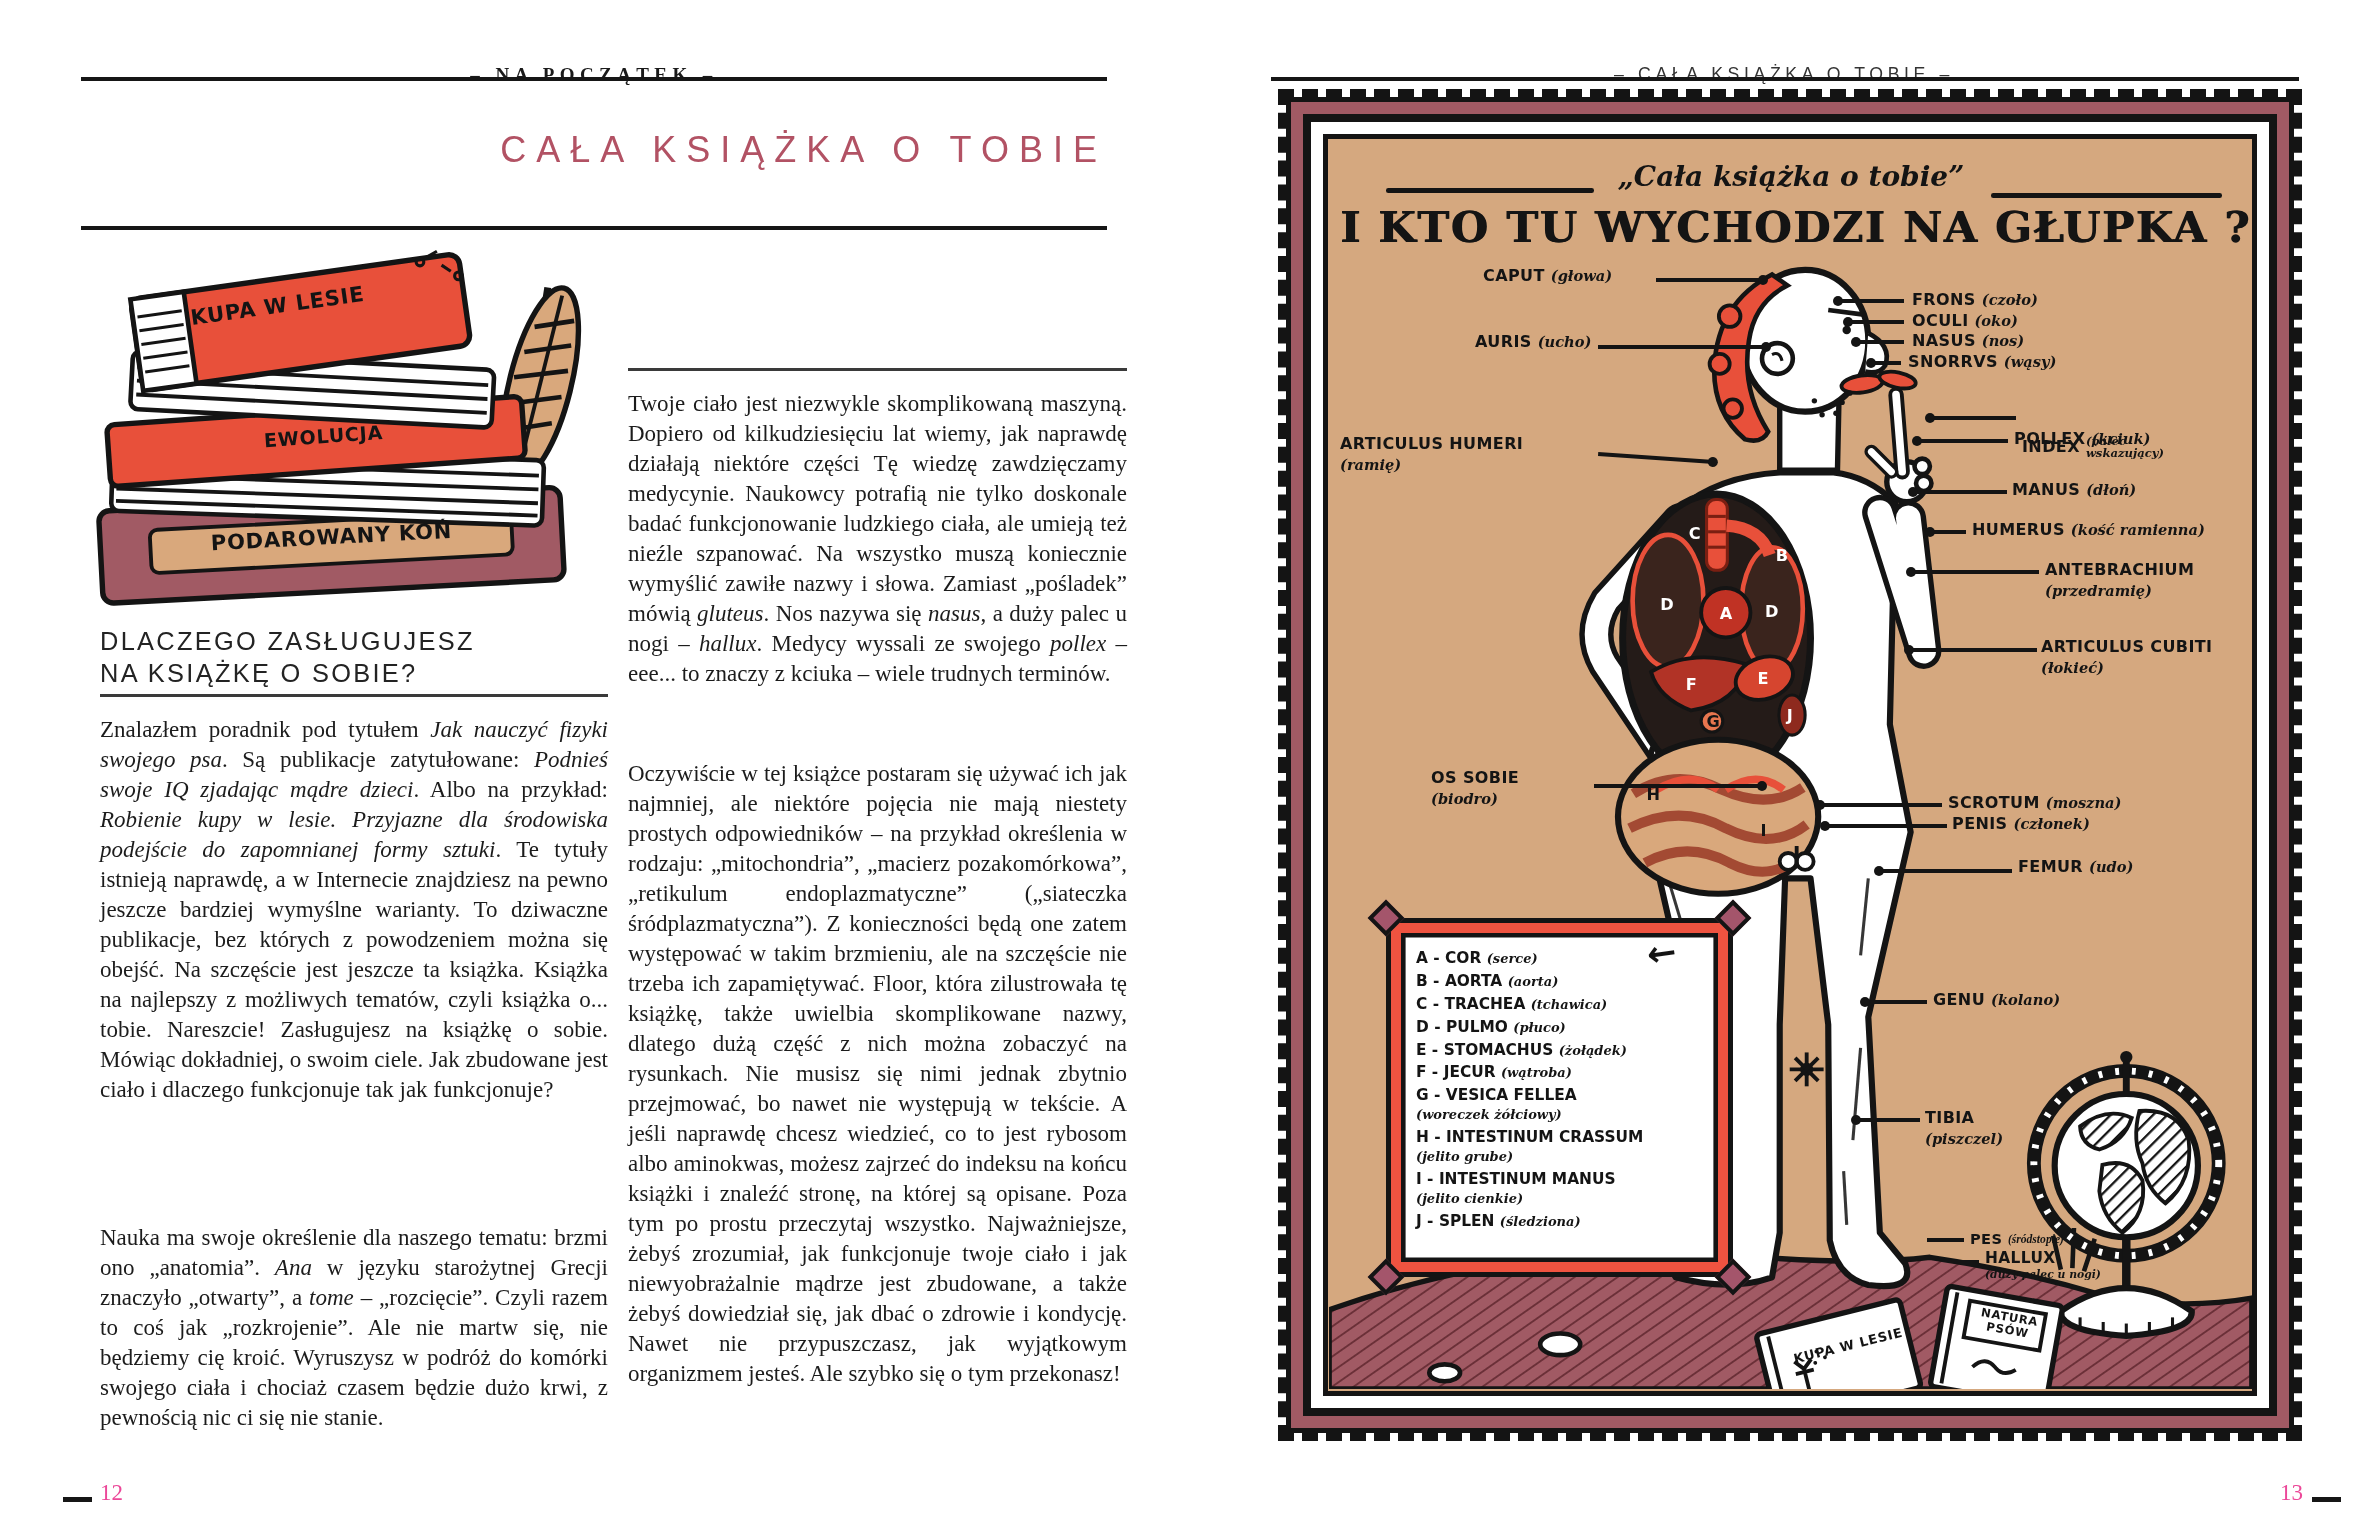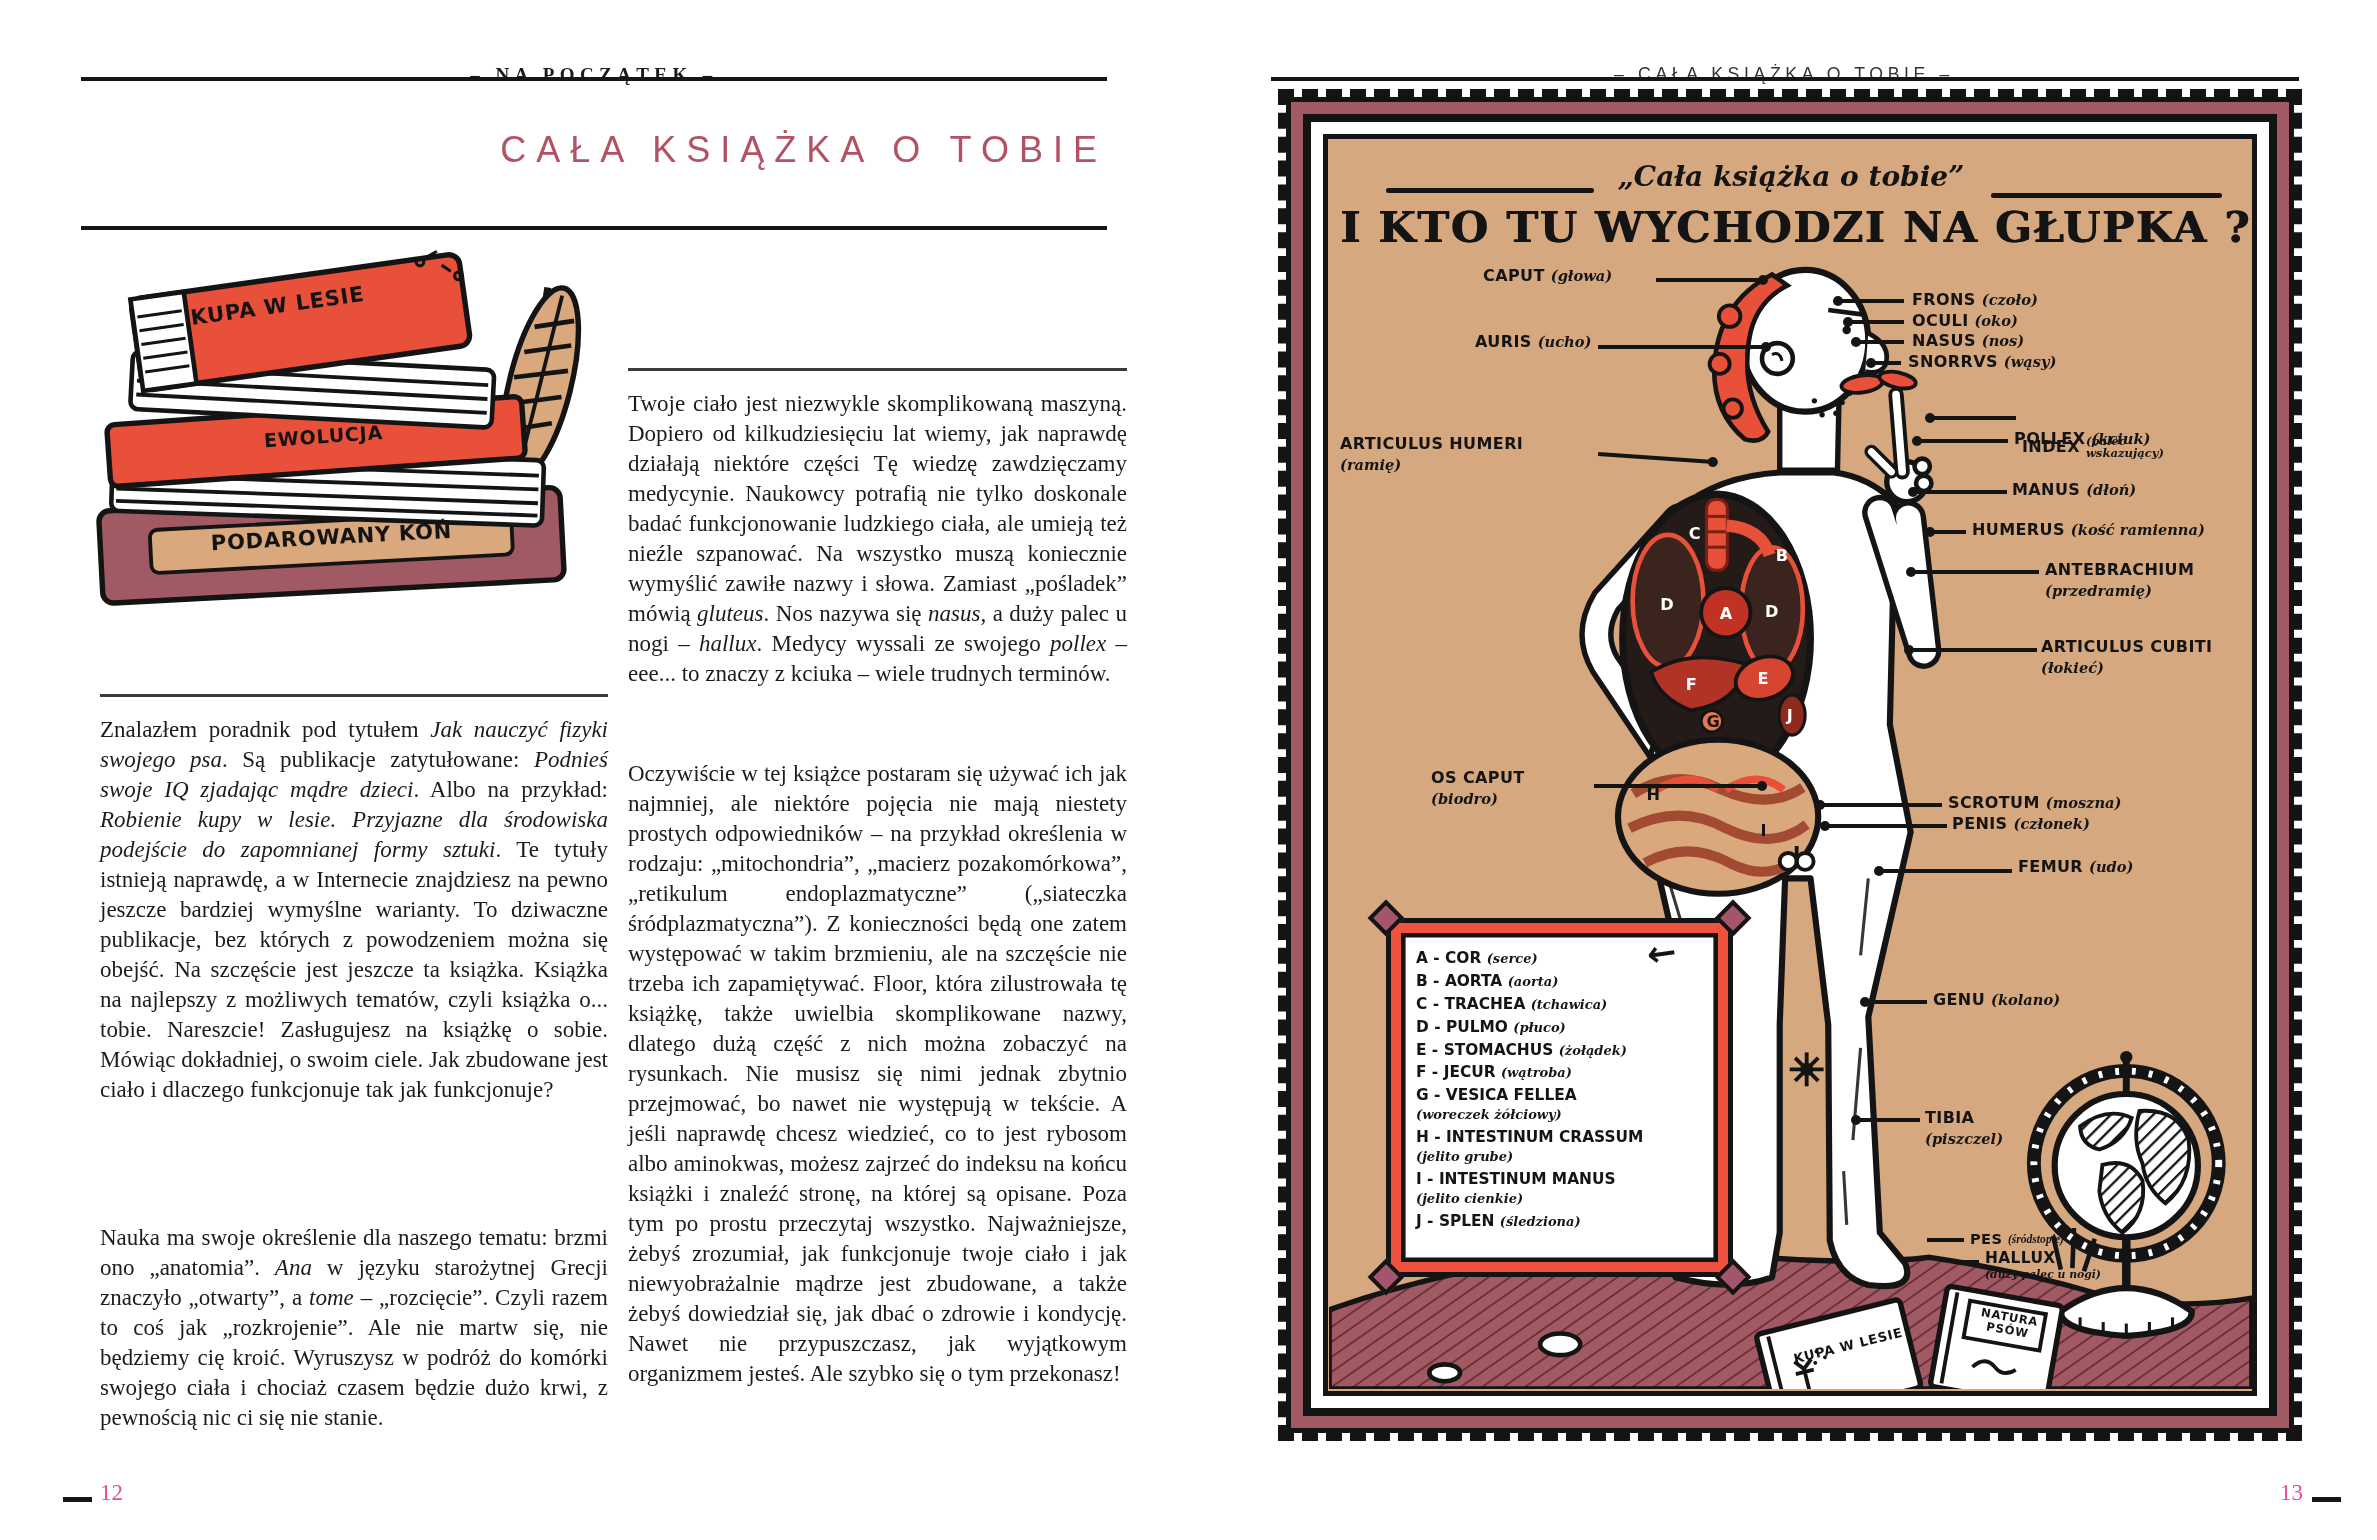--- a/index.html
+++ b/index.html
@@ -132,20 +132,24 @@
       <circle cx="430" cy="22" r="5"></circle>
         <line x1="438" y1="16" x2="452" y2="8"></line>
       <circle cx="480" cy="40" r="5"></circle>
         <line x1="470" y1="34" x2="458" y2="26"></line>
     </g>
   </svg>
   <div class="spine" style="left:166px;top:294px;width:223px;font-size:21px;transform:rotate(-8deg);">KUPA W LESIE</div>
   <div class="spine" style="left:231px;top:425px;width:185px;font-size:19px;transform:rotate(-4deg);">EWOLUCJA</div>
   <div class="spine" style="left:162px;top:525px;width:339px;font-size:21px;transform:rotate(-3deg);">PODAROWANY KOŃ</div>
 
+  <div class="colhead" style="left:100px;top:625px;">
+    <span class="blk" style="display:block;">DLACZEGO ZASŁUGUJESZ</span>
+    <span class="blk" style="display:block;">NA KSIĄŻKĘ O SOBIE?</span>
+  </div>
   <div class="colrule" style="left:100px;top:694px;width:508px;"></div>
   <div class="bodytext" style="left:100px;top:715px;width:508px;"><span>Znalazłem poradnik pod tytułem </span><span class="it">Jak nauczyć fizyki swojego psa</span><span>. Są publikacje zatytułowane: </span><span class="it">Podnieś swoje IQ zjadając mądre dzieci</span><span>. Albo na przykład: </span><span class="it">Robienie kupy w lesie. Przyjazne dla środowiska podejście do zapomnianej formy sztuki</span><span>. Te tytuły istnieją naprawdę, a w Internecie znajdziesz na pewno jeszcze bardziej wymyślne warianty. To dziwaczne publikacje, bez których z powodzeniem można się obejść. Na szczęście jest jeszcze ta książka. Książka na najlepszy z możliwych tematów, czyli książka o... tobie. Nareszcie! Zasługujesz na książkę o sobie. Mówiąc dokładniej, o swoim ciele. Jak zbudowane jest ciało i dlaczego funkcjonuje tak jak funkcjonuje?</span></div>
   <div class="bodytext" style="left:100px;top:1223px;width:508px;"><span>Nauka ma swoje określenie dla naszego tematu: brzmi ono „anatomia”. </span><span class="it">Ana</span><span> w języku starożytnej Grecji znaczyło „otwarty”, a </span><span class="it">tome</span><span> – „rozcięcie”. Czyli razem to coś jak „rozkrojenie”. Ale nie martw się, nie będziemy cię kroić. Wyruszysz w podróż do komórki swojego ciała i chociaż czasem będzie dużo krwi, z pewnością nic ci się nie stanie.</span></div>
 
   <div class="colrule" style="left:628px;top:368px;width:499px;"></div>
   <div class="bodytext" style="left:628px;top:389px;width:499px;"><span>Twoje ciało jest niezwykle skomplikowaną maszyną. Dopiero od kilkudziesięciu lat wiemy, jak naprawdę działają niektóre części Tę wiedzę zawdzięczamy medycynie. Naukowcy potrafią nie tylko doskonale badać funkcjonowanie ludzkiego ciała, ale umieją też nieźle szpanować. Na wszystko muszą koniecznie wymyślić zawiłe nazwy i słowa. Zamiast „pośladek” mówią </span><span class="it">gluteus</span><span>. Nos nazywa się </span><span class="it">nasus</span><span>, a duży palec u nogi – </span><span class="it">hallux</span><span>. Medycy wyssali ze swojego </span><span class="it">pollex</span><span> – eee... to znaczy z kciuka – wiele trudnych terminów.</span></div>
   <div class="bodytext" style="left:628px;top:759px;width:499px;"><span>Oczywiście w tej książce postaram się używać ich jak najmniej, ale niektóre pojęcia nie mają niestety prostych odpowiedników – na przykład określenia w rodzaju: „mitochondria”, „macierz pozakomórkowa”, „retikulum endoplazmatyczne” („siateczka śródplazmatyczna”). Z konieczności będą one zatem występować w takim brzmieniu, ale na szczęście nie trzeba ich zapamiętywać. Floor, która zilustrowała tę książkę, także uwielbia skomplikowane nazwy, dlatego dużą część z nich można zobaczyć na rysunkach. Nie musisz się nimi jednak zbytnio przejmować, bo nawet nie występują w tekście. A jeśli naprawdę chcesz wiedzieć, co to jest rybosom albo aminokwas, możesz zajrzeć do indeksu na końcu książki i znaleźć stronę, na której są opisane. Poza tym po prostu przeczytaj wszystko. Najważniejsze, żebyś zrozumiał, jak funkcjonuje twoje ciało i jak niewyobrażalnie mądrze jest zbudowane, a także żebyś dowiedział się, jak dbać o zdrowie i kondycję. Nawet nie przypuszczasz, jak wyjątkowym organizmem jesteś. Ale szybko się o tym przekonasz!</span></div>
 
   <div class="numdash" style="left:63px;top:1497px;"></div>
   <div class="pagenum" style="left:100px;top:1480px;">12</div>
@@ -378,21 +382,21 @@
   </div>
   <div class="lbl" style="left:1475px;top:331px;">
     <span>AURIS</span>
     <span class="pl">(ucho)</span>
   </div>
   <div class="lbl" style="left:1340px;top:433px;">
     <span class="blk">ARTICULUS HUMERI</span>
     <span class="pl blk">(ramię)</span>
   </div>
   <div class="lbl" style="left:1431px;top:767px;">
-    <span class="blk">OS CAPUT</span>
+    <span class="blk">OS SOBIE</span>
     <span class="pl blk">(biodro)</span>
   </div>
 
   <div class="lbl" style="left:1912px;top:289px;">
     <span>FRONS</span>
     <span class="pl">(czoło)</span>
   </div>
   <div class="lbl" style="left:1912px;top:310px;">
     <span>OCULI</span>
     <span class="pl">(oko)</span>

